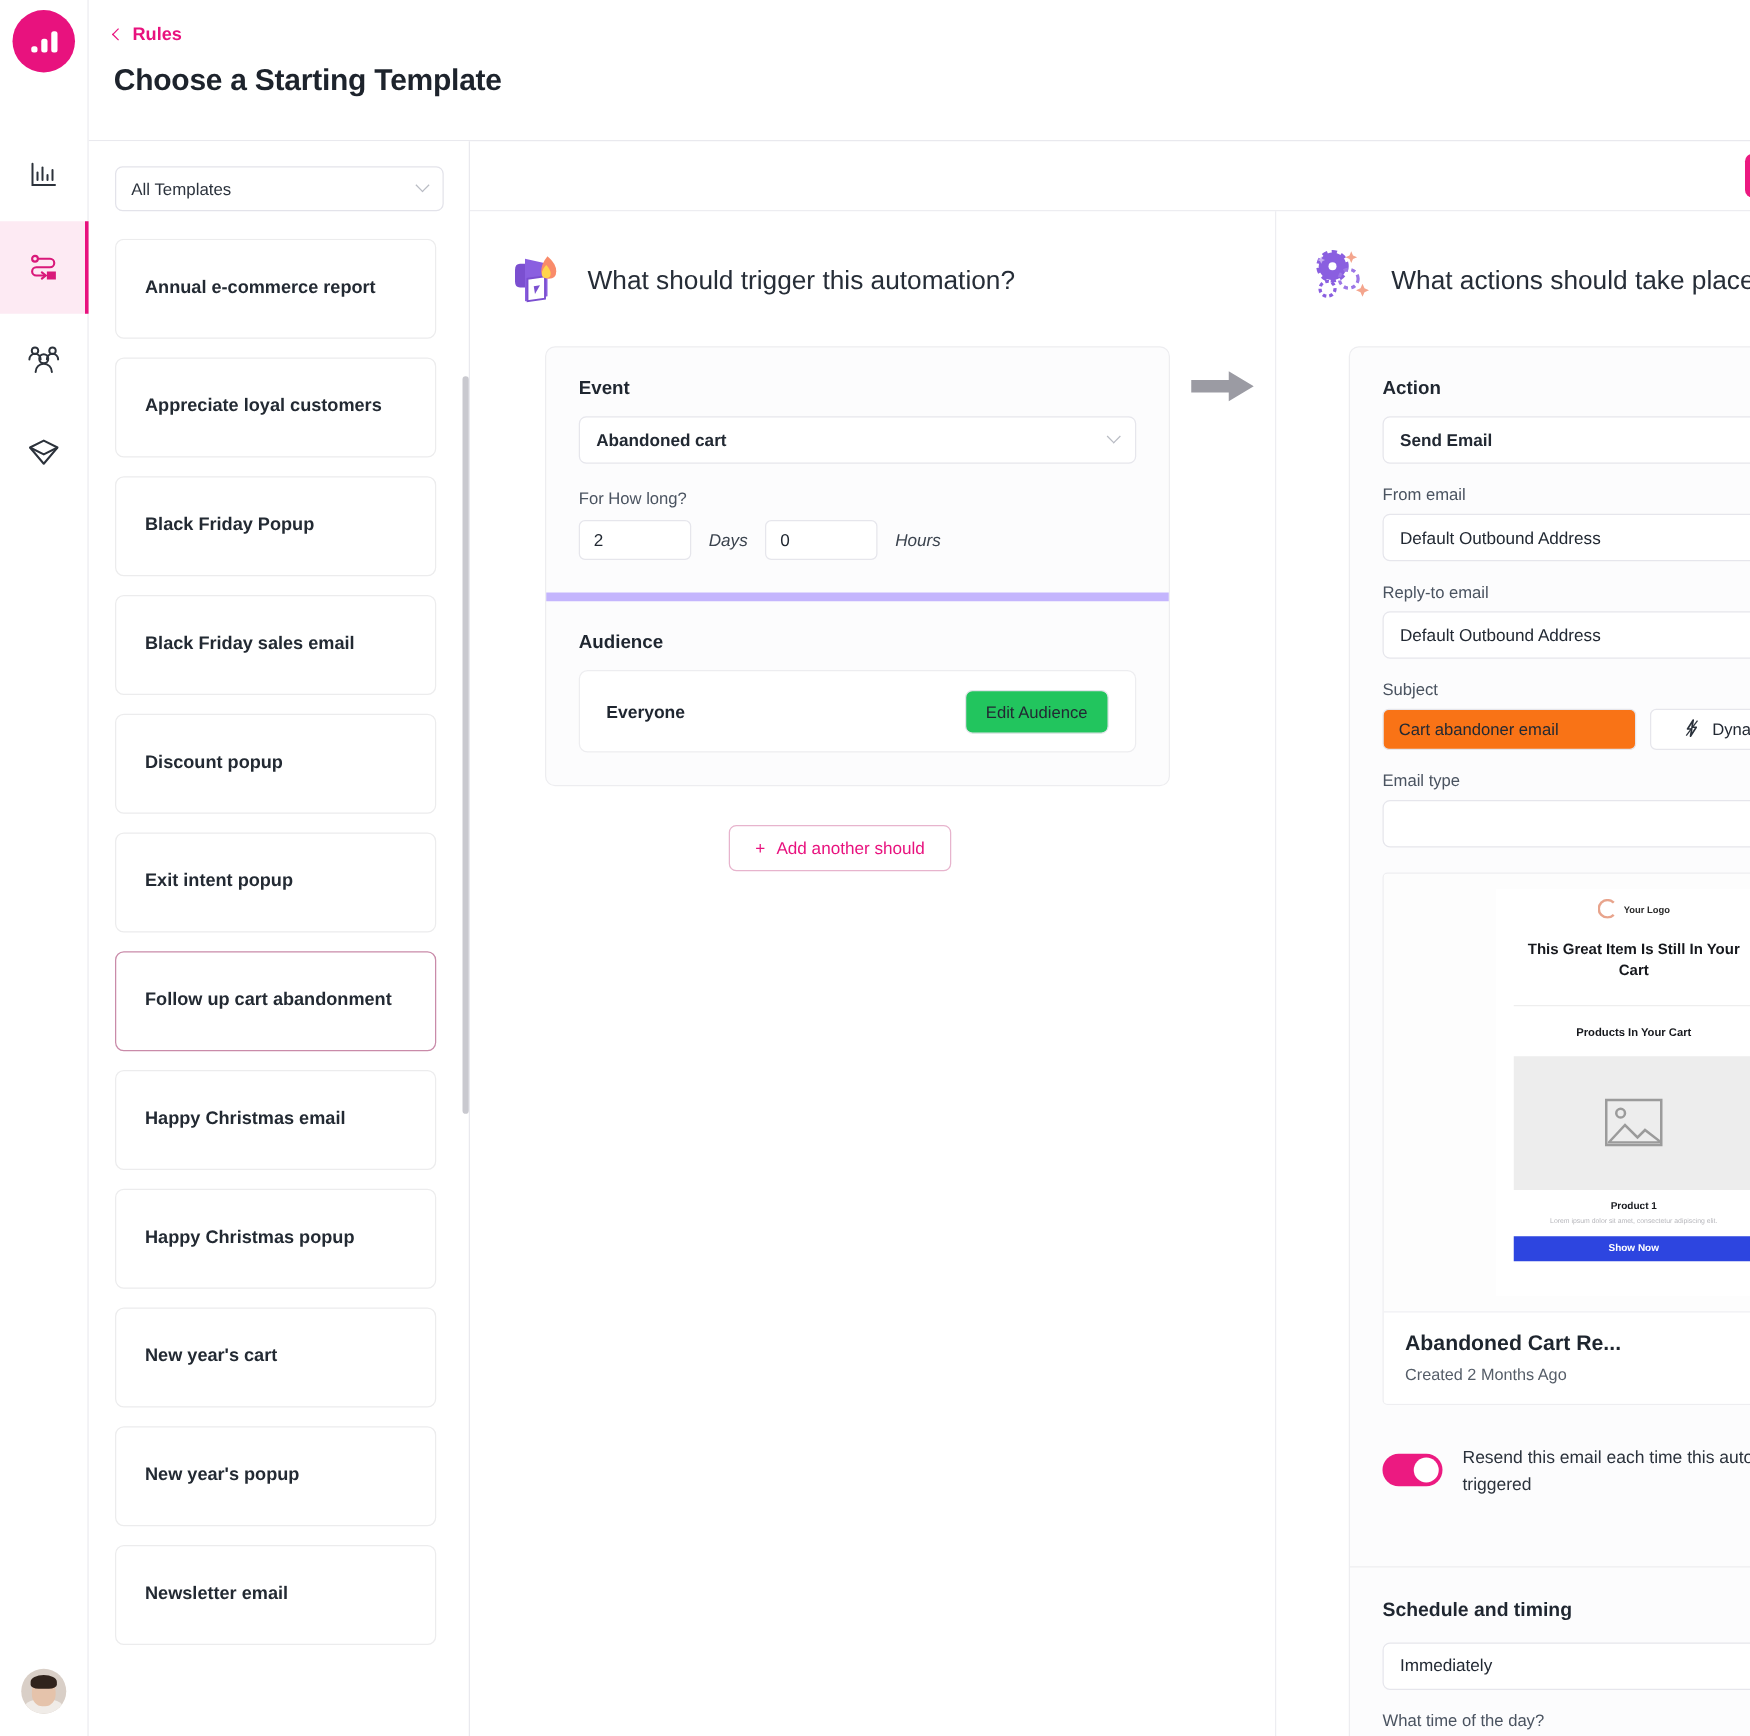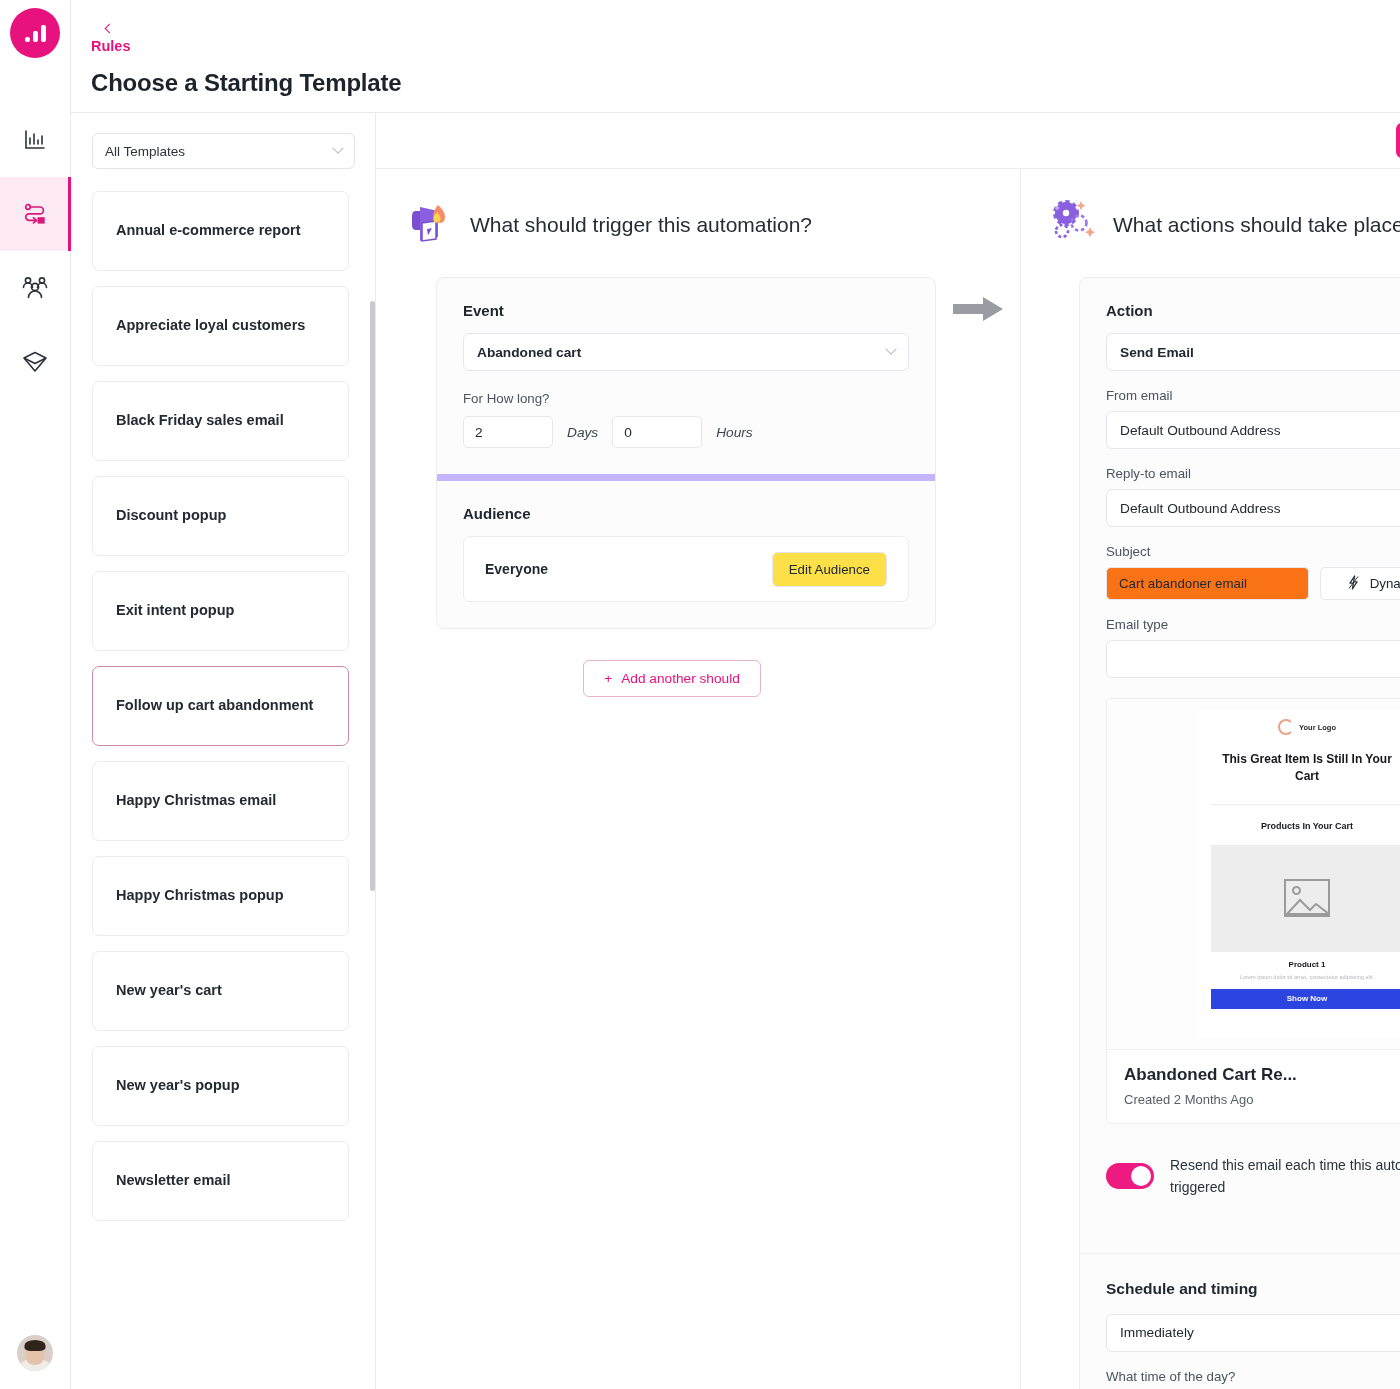--- a/index.html
+++ b/index.html
@@ -63,21 +63,21 @@
   }
 
   
   .right-area { flex: 1; display: flex; flex-direction: column; height: 1389px; position: relative; }
   .topbar {
     height: 113px; border-bottom: 1px solid #e9e9ee;
     padding: 18px 0 0 20px; background: #fff; flex: 0 0 113px;
   }
   .crumb {
     display: inline-flex; align-items: center; gap: 6px;
-    color: #e8127e; font-size: 14.5px; font-weight: 600; cursor: pointer; flex-direction: column;
+    color: #e8127e; font-size: 14.5px; font-weight: 600; cursor: pointer;
   }
   .crumb .chev {
     display:inline-block; width:7px; height:7px;
     border-left:1.8px solid #e8127e; border-bottom:1.8px solid #e8127e;
     transform: rotate(45deg); margin-right: 2px;
   }
   .page-title {
     margin-top: 15px; font-size: 24px; font-weight: 700;
     letter-spacing: -0.2px; color: #1d232c;
   }
@@ -175,21 +175,21 @@
   }
   .unit { font-size: 13.7px; color: #3b434e; font-style: italic; }
 
   .aud-box {
     border: 1px solid #ededf0; border-radius: 7px; background: #fff;
     height: 66px; display: flex; align-items: center; justify-content: space-between;
     padding: 0 21px;
   }
   .aud-name { font-size: 14px; font-weight: 700; color: #1f2630; }
   .btn-outline {
-    border: 1px solid #e4e4ea; background: #fde047; border-radius: 6px;
+    border: 1px solid #e4e4ea; background: #22c55e; border-radius: 6px;
     padding: 9px 16px; font-size: 13.3px; color: #222933; cursor: pointer;
     font-family: inherit;
   }
 
   .add-trigger-wrap { display: flex; justify-content: center; margin-top: 31px; }
   .btn-ghost-pink {
     border: 1px solid #e7b4cd; background: #fff; color: #e8127e;
     border-radius: 6px; padding: 10px 20px; font-size: 13.7px; cursor: pointer;
     display: inline-flex; align-items: center; gap: 9px; font-family: inherit;
   }
@@ -349,20 +349,23 @@
         <div class="tpl-filter">
           <span>All Templates</span>
           <span class="caret"></span>
         </div>
         <div class="tpl-list" id="tpl-list">
             <div class="tpl-card">
               <span>Annual e-commerce report</span>
             </div>
             <div class="tpl-card">
               <span>Appreciate loyal customers</span>
+            </div>
+            <div class="tpl-card">
+              <span>Black Friday Popup</span>
             </div>
             <div class="tpl-card">
               <span>Black Friday sales email</span>
             </div>
             <div class="tpl-card">
               <span>Discount popup</span>
             </div>
             <div class="tpl-card">
               <span>Exit intent popup</span>
             </div>

